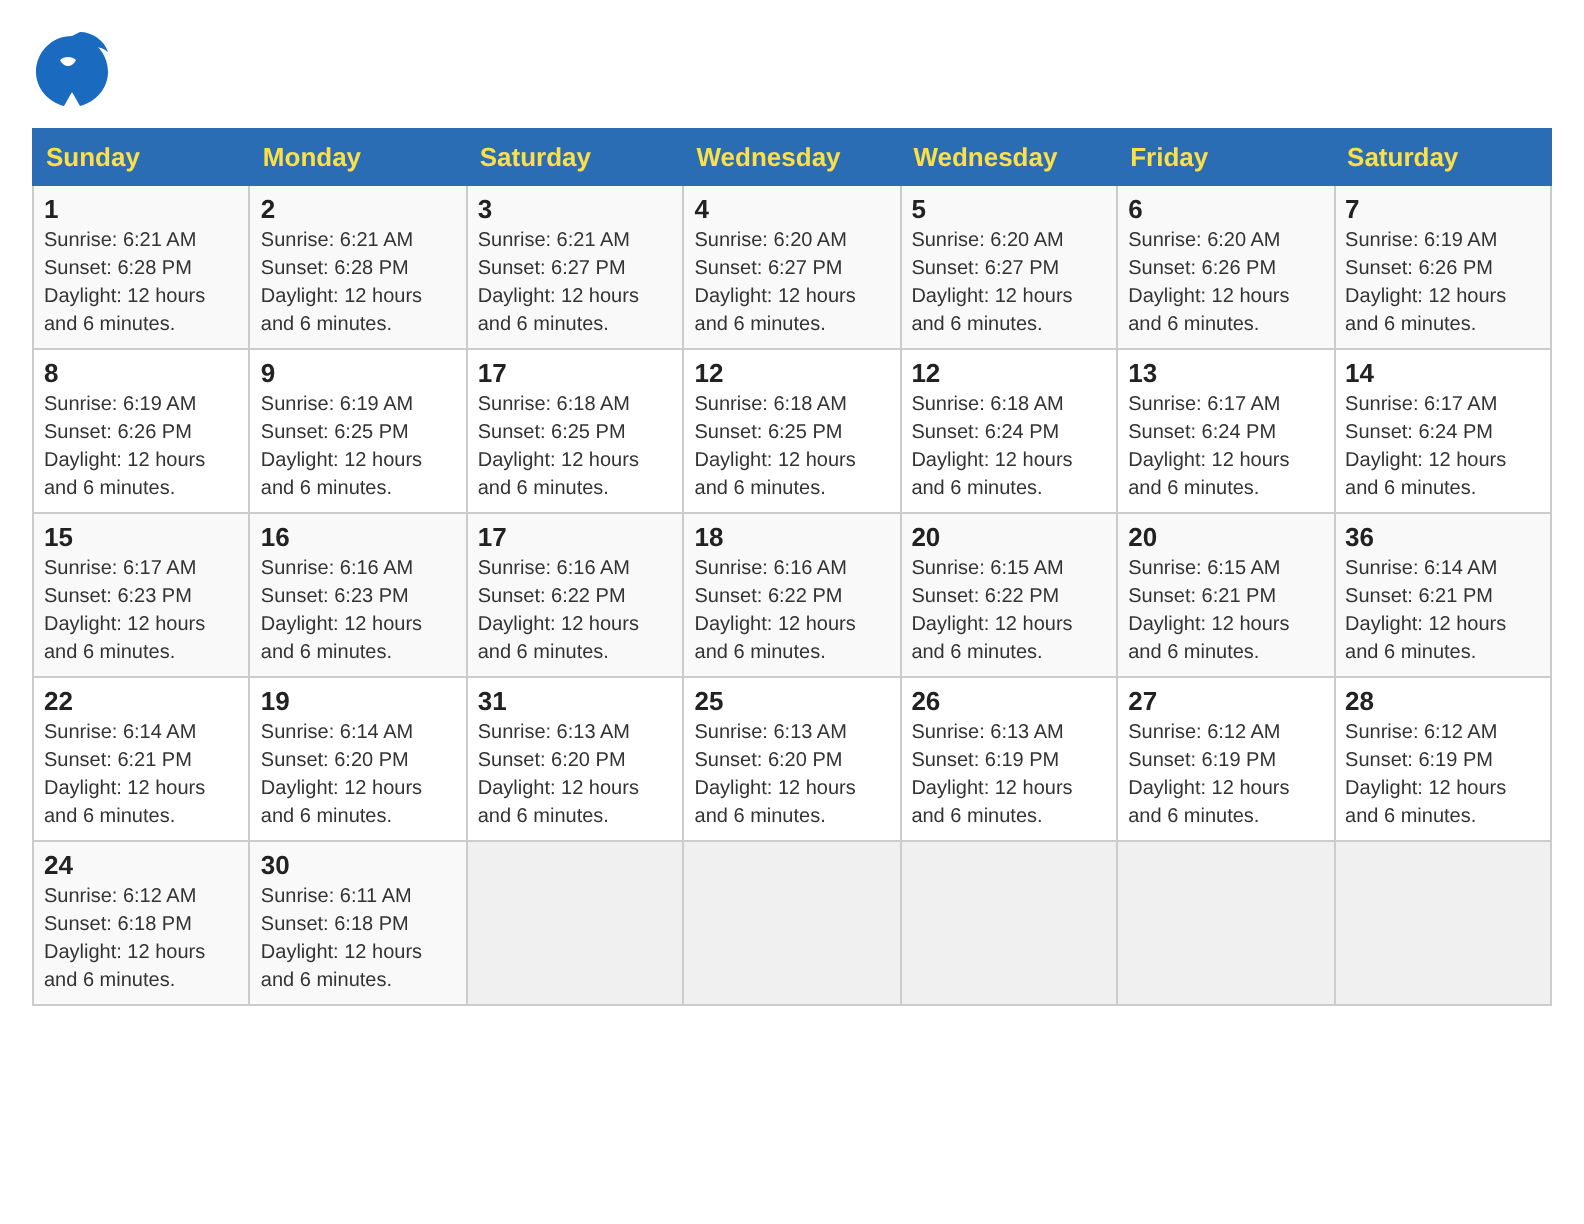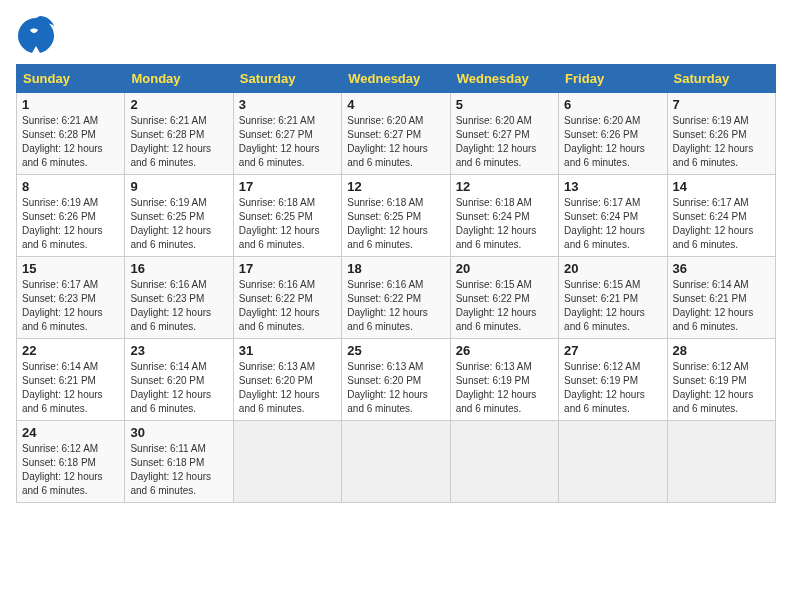--- a/index.html
+++ b/index.html
@@ -305,21 +305,21 @@
       <tr>
         <td>
         <span class="day-number">22</span>
         <div class="day-info">
           Sunrise: 6:14 AM<br>
           Sunset: 6:21 PM<br>
           Daylight: 12 hours<br>and 6 minutes.
         </div>
       </td>
         <td>
-        <span class="day-number">23</span>
+        <span class="day-number">19</span>
         <div class="day-info">
           Sunrise: 6:14 AM<br>
           Sunset: 6:20 PM<br>
           Daylight: 12 hours<br>and 6 minutes.
         </div>
       </td>
         <td>
         <span class="day-number">31</span>
         <div class="day-info">
           Sunrise: 6:13 AM<br>

